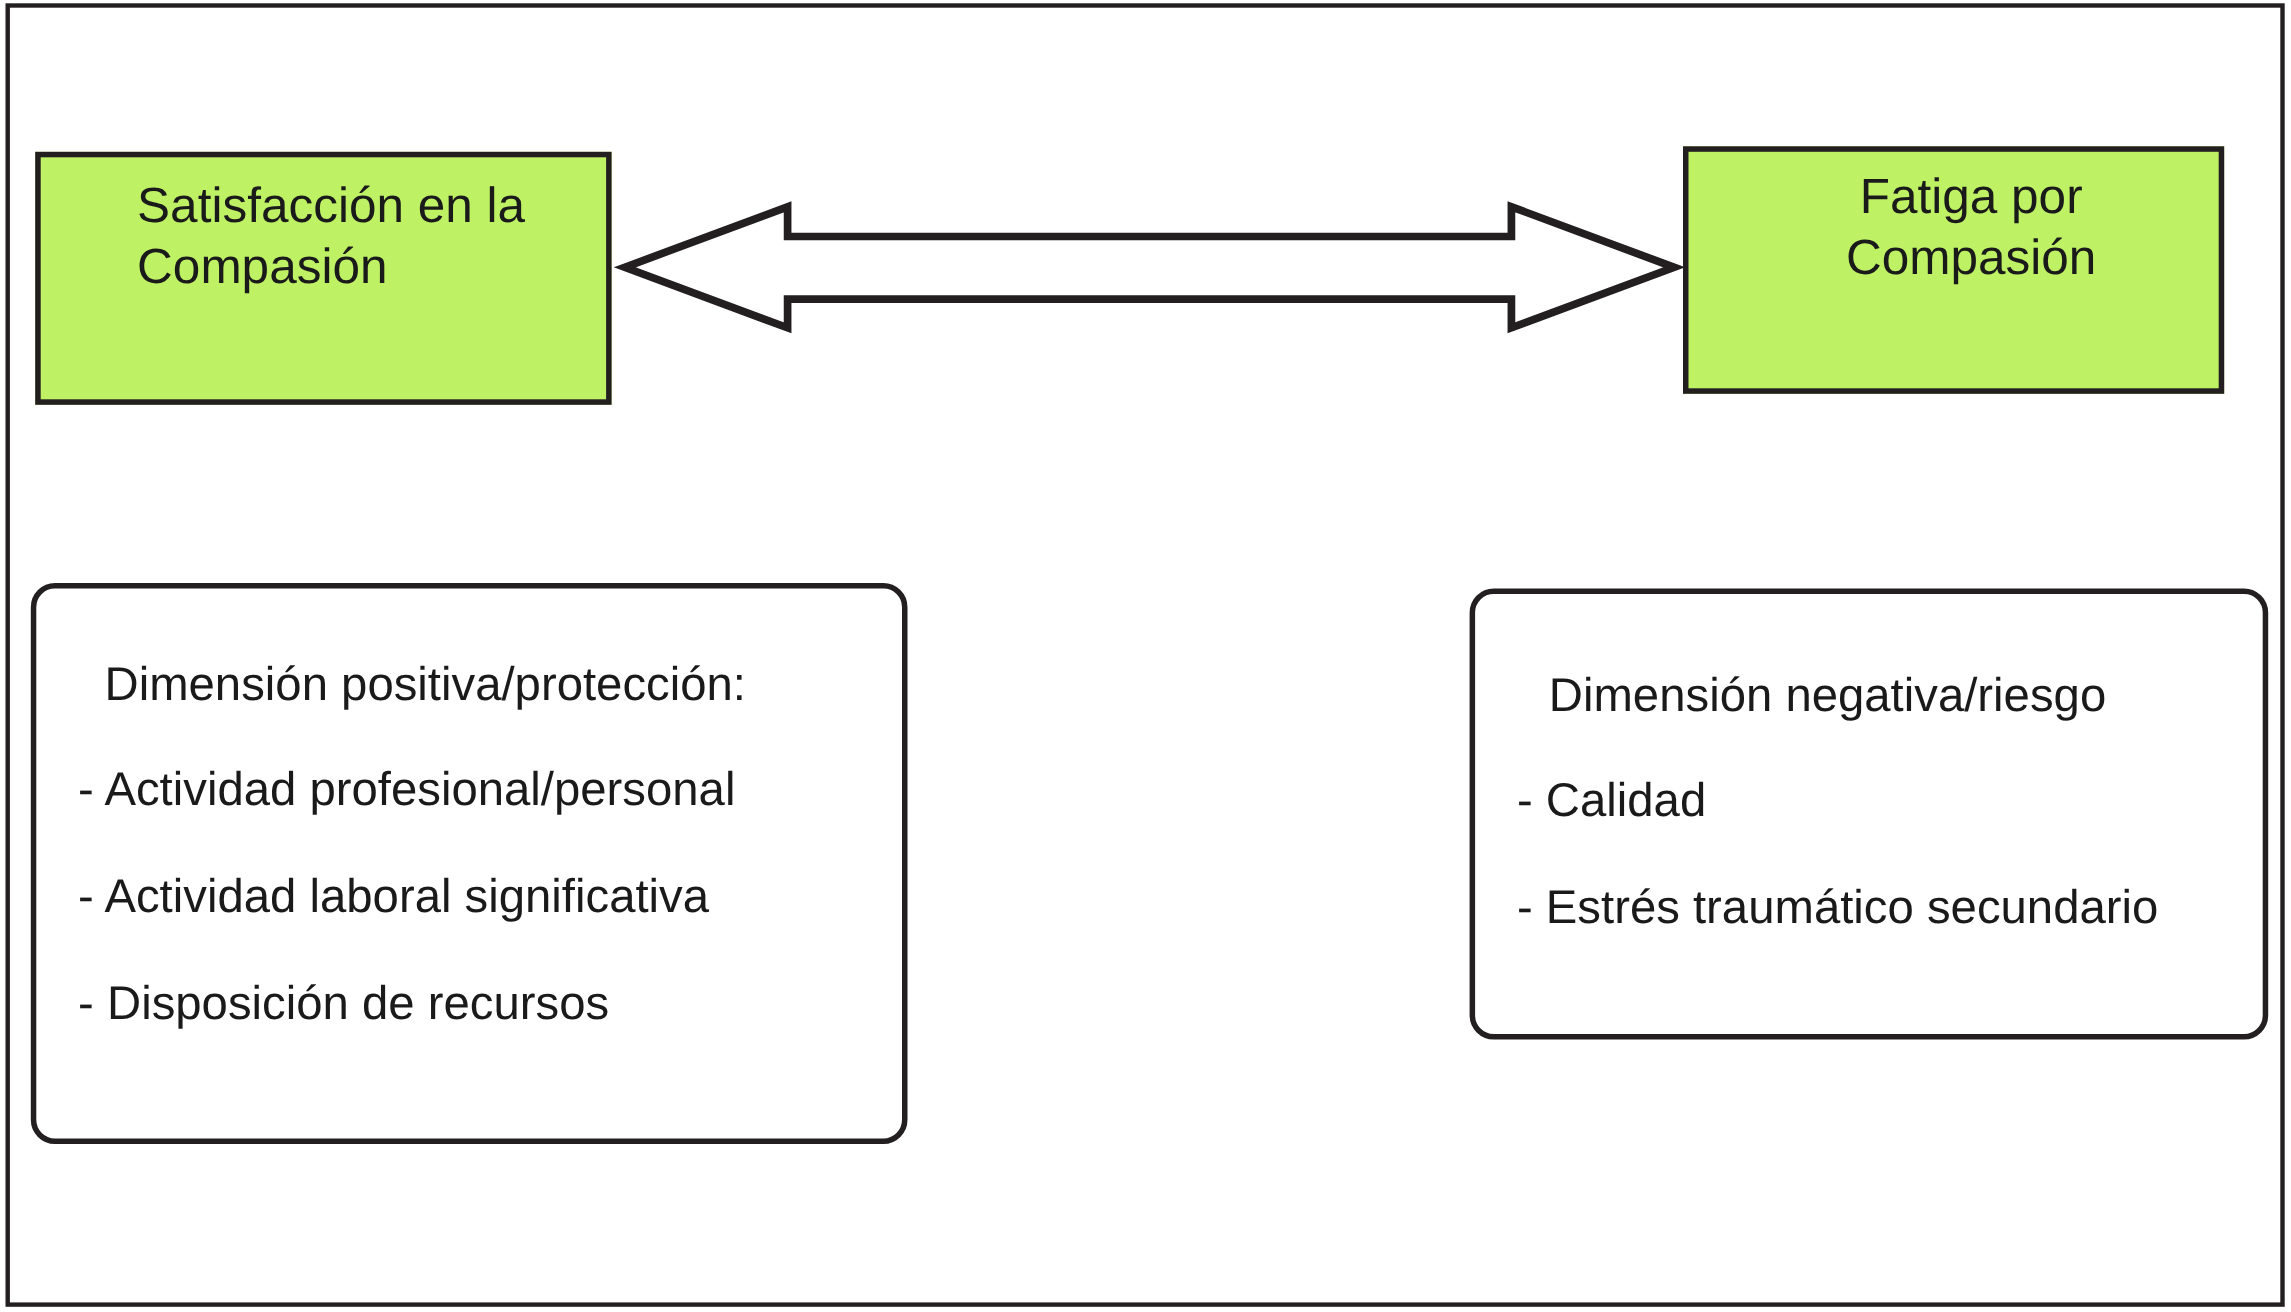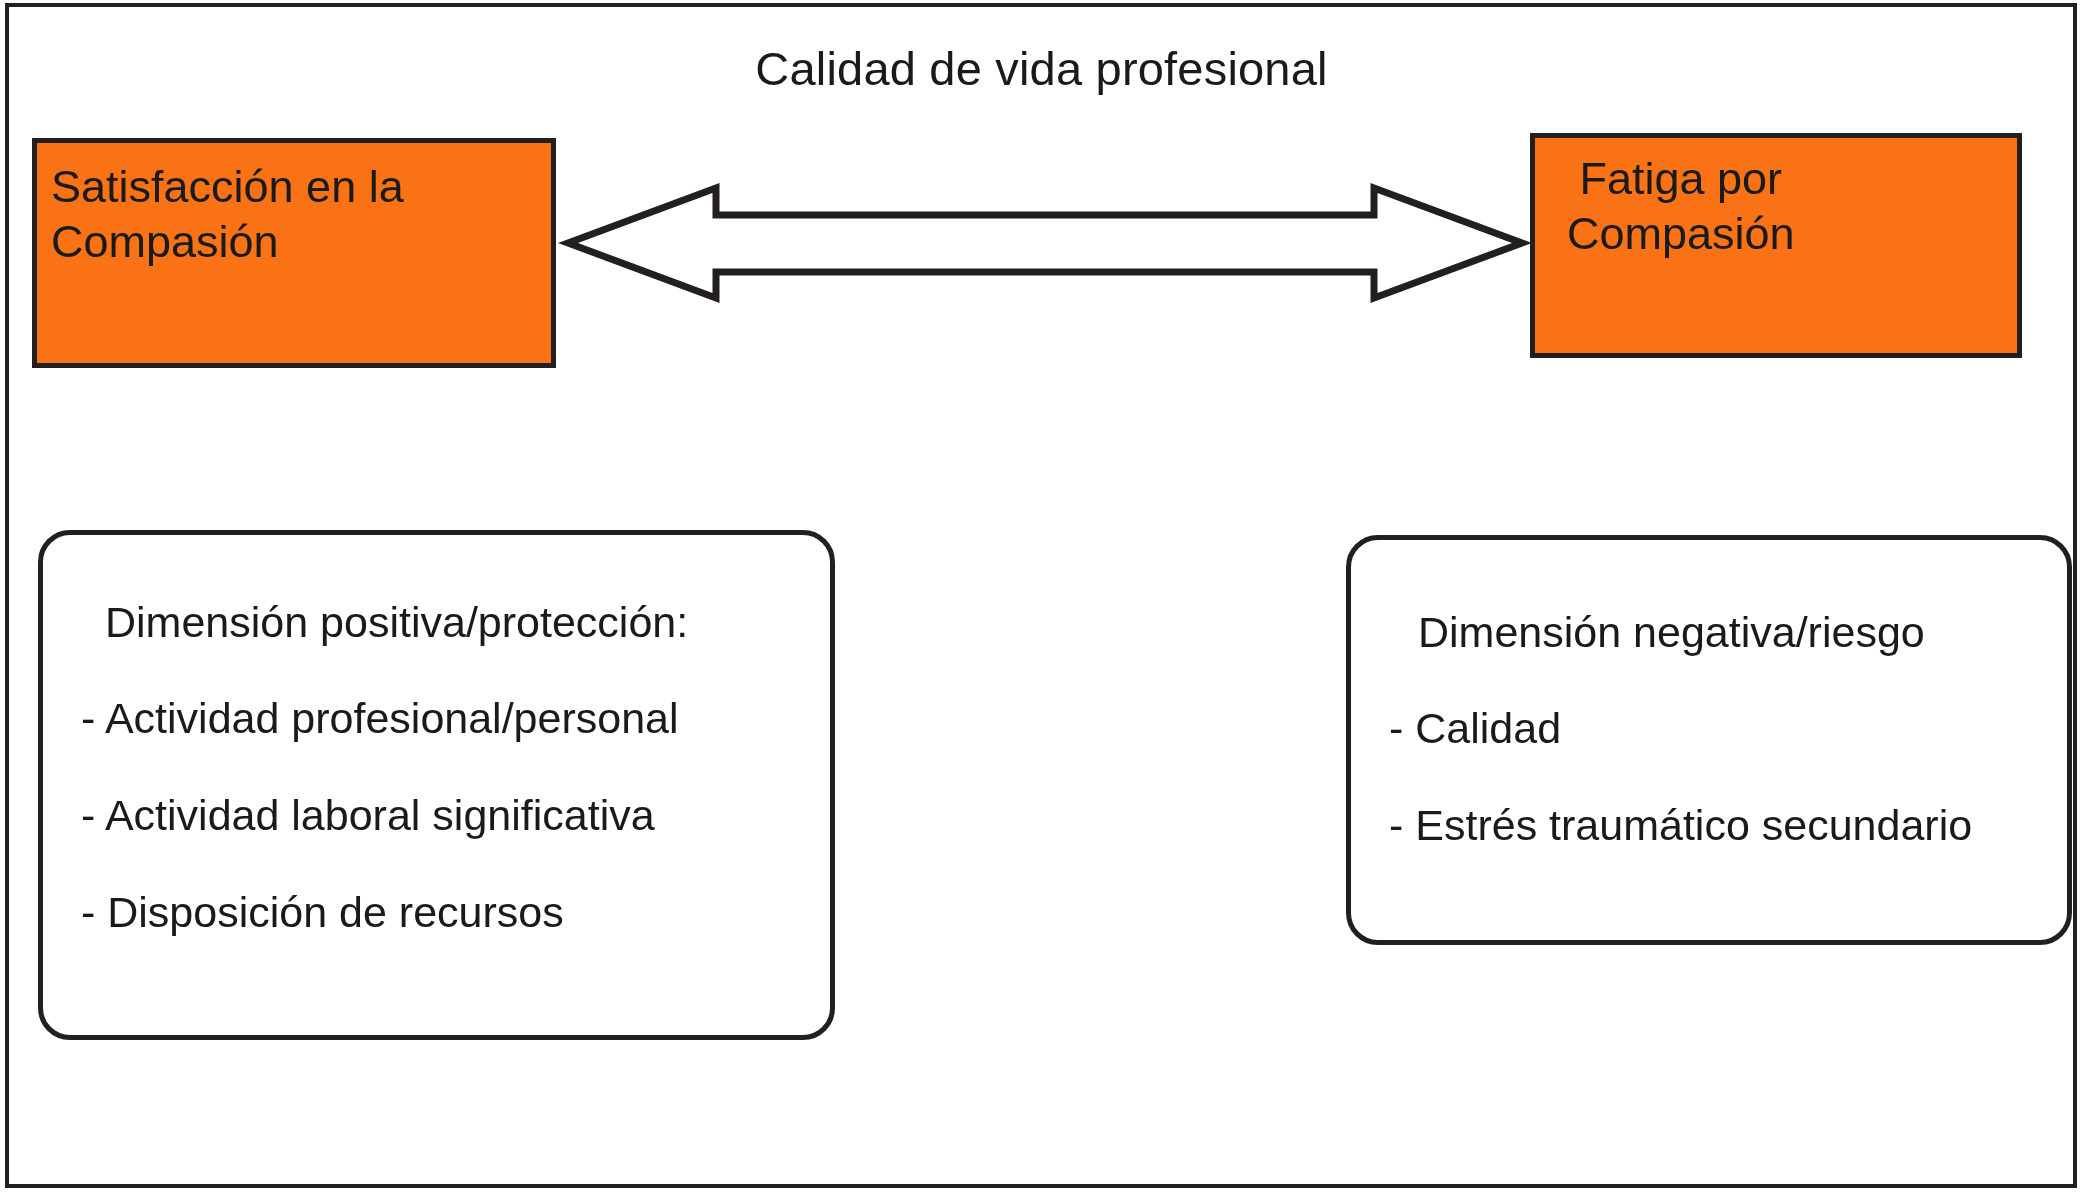--- a/index.html
+++ b/index.html
@@ -38,22 +38,23 @@
     font-size: 47px;
     line-height: 1.05;
     letter-spacing: 0.2px;
     white-space: nowrap;
   }
   
   .rect-node {
     position: absolute;
     border: 5px solid #231f20;
     box-sizing: border-box;
-    background: #f97316;
+    background: #bef264;
     display: flex;
+    justify-content: center;
   }
   .rect-node .node-text {
     font-size: 45px;
     line-height: 1.23;
     text-align: center;
     white-space: pre-line;
   }
   #node-satisfaction {
     left: 32px;
     top: 138px;
@@ -86,24 +87,23 @@
   #bidir-arrow svg {
     display: block;
     width: 100%;
     height: 100%;
     overflow: visible;
   }
   
   .round-node {
     position: absolute;
     border: 5px solid #231f20;
-    border-radius: 32px;
+    border-radius: 22px;
     box-sizing: border-box;
     background: #ffffff;
-    margin-left: 10px;
   }
   #node-positive {
     left: 28px;
     top: 530px;
     width: 797px;
     height: 510px;
   }
   #node-negative {
     left: 1336px;
     top: 535px;
@@ -143,21 +143,20 @@
   }
   #node-negative .bullet-line { margin-bottom: 54px; }
 </style>
 </head>
 <body>
 
 <div id="canvas">
 
   <div id="outer-frame"></div>
 
-  <div id="title">Calidad de vida profesional</div>
 
   <div class="rect-node" id="node-satisfaction">
     <div class="node-text">Satisfacción en la
 Compasión</div>
   </div>
 
   <div class="rect-node" id="node-fatiga">
     <div class="node-text">Fatiga por
 Compasión</div>
   </div>

